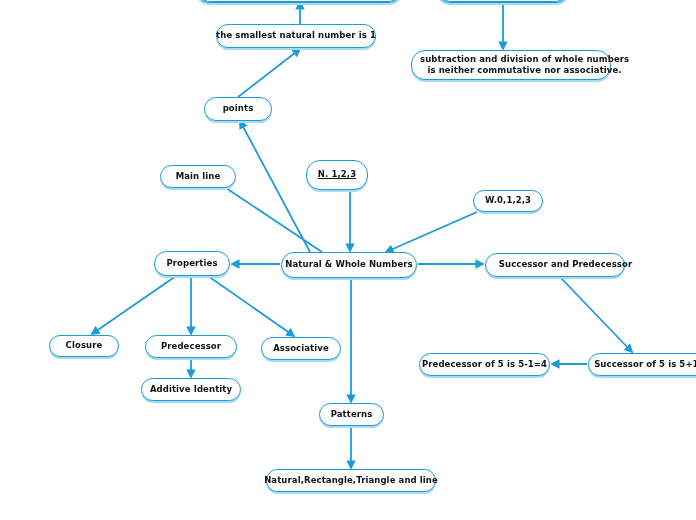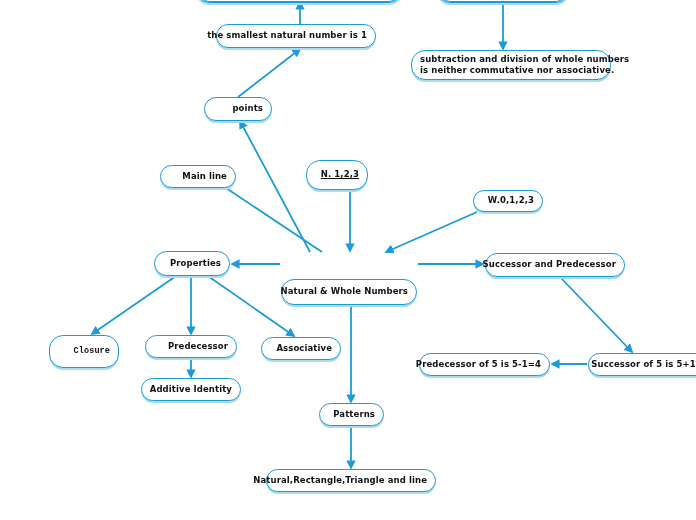--- a/index.html
+++ b/index.html
@@ -31,29 +31,29 @@
     border: 1.6px solid #1b9bd8;
     border-radius: 14px;
     background: #ffffff;
     color: #111111;
     font-weight: bold;
     font-size: 8.5px;
     letter-spacing: 0.1px;
     line-height: 1.32;
     display: flex;
     align-items: center;
-    justify-content: flex-end;
+    justify-content: center;
     text-align: center;
     padding: 2px 8px;
     box-shadow: 0 2.5px 0 -0.5px #a7dbf2;
     white-space: pre;
   }
   .node.left-align {
     justify-content: flex-start;
-    text-align: left;
+    text-align: center;
   }
   .node.clipped-top {
     border-top-color: transparent;
     border-left-color: transparent;
     border-right-color: transparent;
     box-shadow: none;
     border-radius: 0 0 14px 14px;
   }
   .node.clipped-top::before {
     content: "";
@@ -101,24 +101,24 @@
   <div id="node-layer">
       <div class="node clipped-top" style="left: 196px; top: -34px; width: 206px; height: 36px;"><span></span></div>
       <div class="node clipped-top" style="left: 437px; top: -34px; width: 132px; height: 36px;"><span></span></div>
       <div class="node" style="left: 216px; top: 24px; width: 160px; height: 24px;"><span>the smallest natural number is 1</span></div>
       <div class="node left-align" style="left: 411px; top: 50px; width: 200px; height: 30px;"><span>subtraction and division of whole numbers
 is neither commutative nor associative.</span></div>
       <div class="node" style="left: 204px; top: 97px; width: 68px; height: 24px;"><span>points</span></div>
       <div class="node" style="left: 160px; top: 165px; width: 76px; height: 23px;"><span>Main line</span></div>
       <div class="node" style="left: 306px; top: 160px; width: 62px; height: 30px; text-decoration: underline;"><span>N. 1,2,3</span></div>
       <div class="node" style="left: 473px; top: 190px; width: 70px; height: 22px;"><span>W.0,1,2,3</span></div>
-      <div class="node" style="left: 281px; top: 252px; width: 136px; height: 26px; margin-top: 27px;"><span>Natural &amp; Whole Numbers</span></div>
+      <div class="node" style="left: 281px; top: 252px; width: 136px; height: 26px;"><span>Natural &amp; Whole Numbers</span></div>
       <div class="node" style="left: 154px; top: 251px; width: 76px; height: 25px;"><span>Properties</span></div>
       <div class="node" style="left: 485px; top: 253px; width: 140px; height: 24px; padding-left: 29px;"><span>Successor and Predecessor</span></div>
-      <div class="node" style="left: 49px; top: 335px; width: 70px; height: 33px; font-family: Liberation Mono, monospace;"><span>Closure</span></div>
+      <div class="node" style="left: 49px; top: 335px; width: 70px; height: 22px;"><span>Closure</span></div>
       <div class="node" style="left: 145px; top: 335px; width: 92px; height: 23px;"><span>Predecessor</span></div>
       <div class="node" style="left: 261px; top: 337px; width: 80px; height: 23px;"><span>Associative</span></div>
       <div class="node" style="left: 419px; top: 353px; width: 131px; height: 23px;"><span>Predecessor of 5 is 5-1=4</span></div>
       <div class="node" style="left: 588px; top: 353px; width: 130px; height: 23px;"><span>Successor of 5 is 5+1=6</span></div>
       <div class="node" style="left: 141px; top: 378px; width: 100px; height: 23px;"><span>Additive Identity</span></div>
       <div class="node" style="left: 319px; top: 403px; width: 65px; height: 23px;"><span>Patterns</span></div>
       <div class="node" style="left: 266px; top: 469px; width: 170px; height: 23px;"><span>Natural,Rectangle,Triangle and line</span></div>
     </div>
 </div>
 

